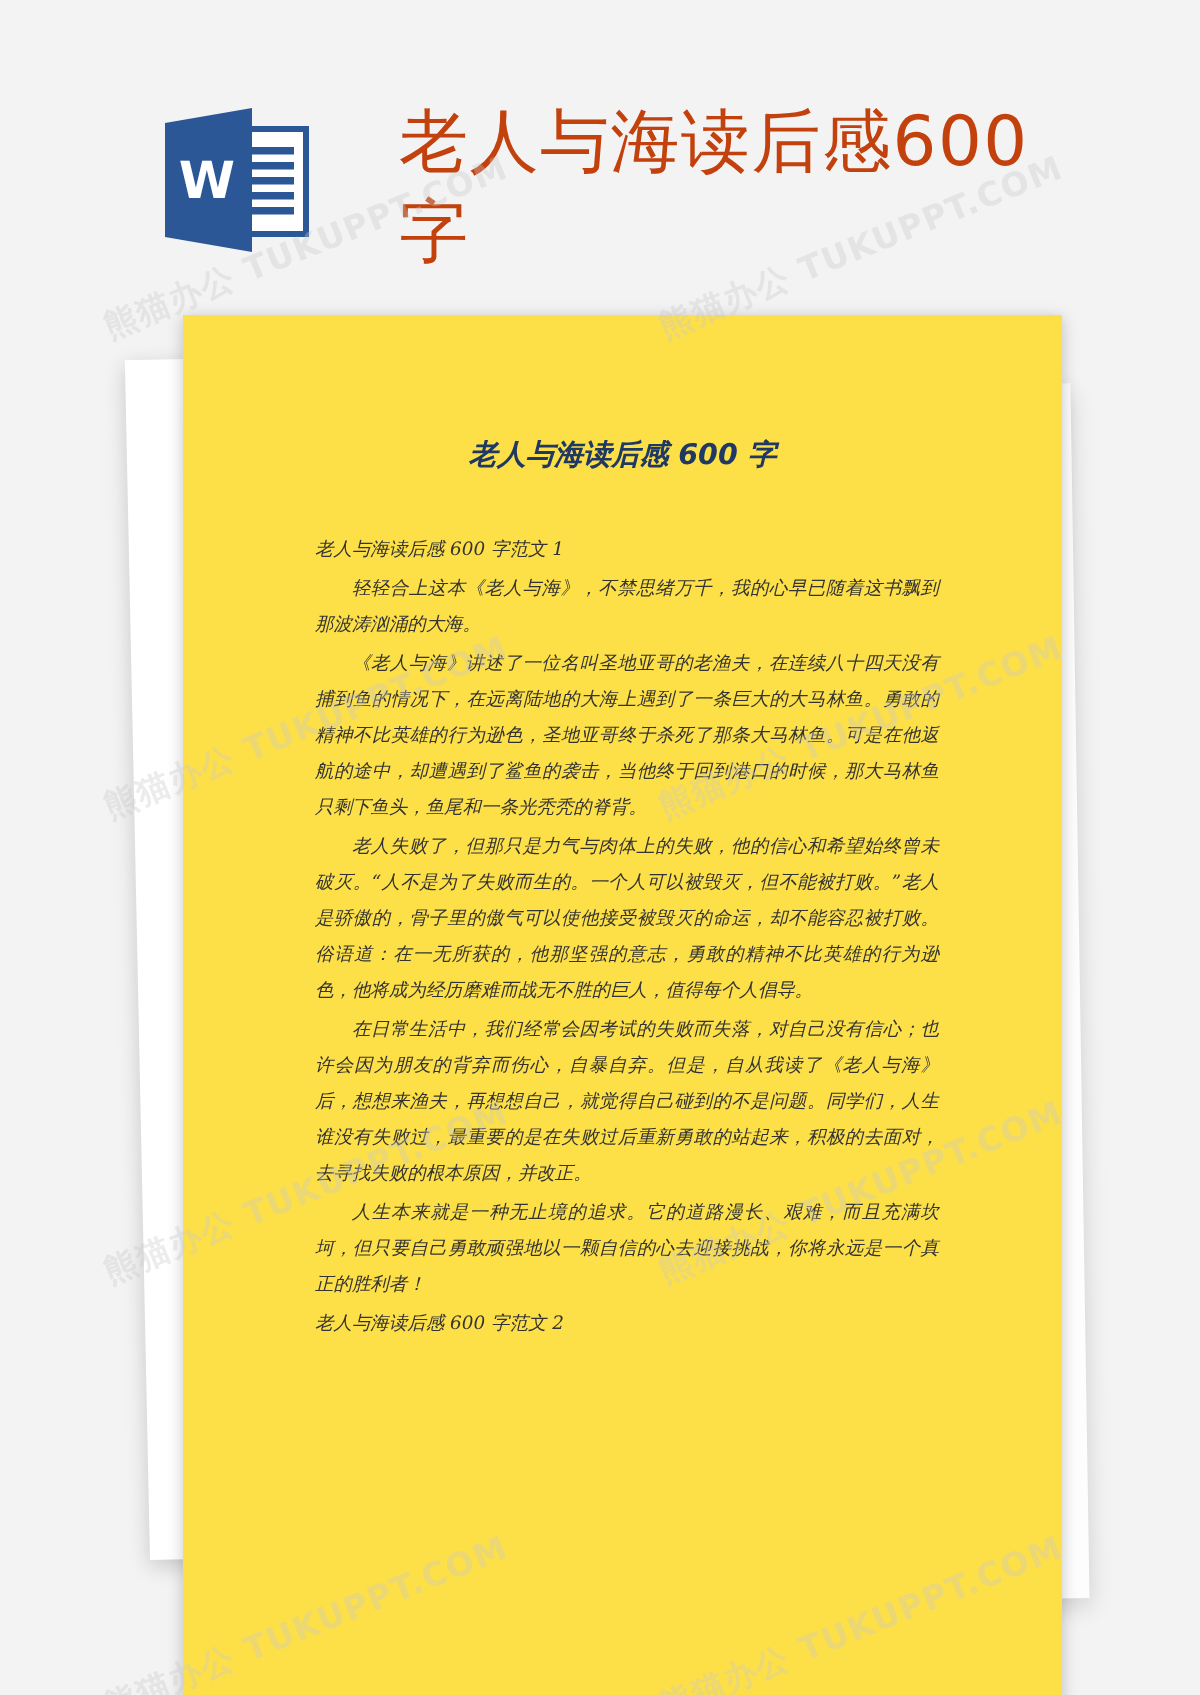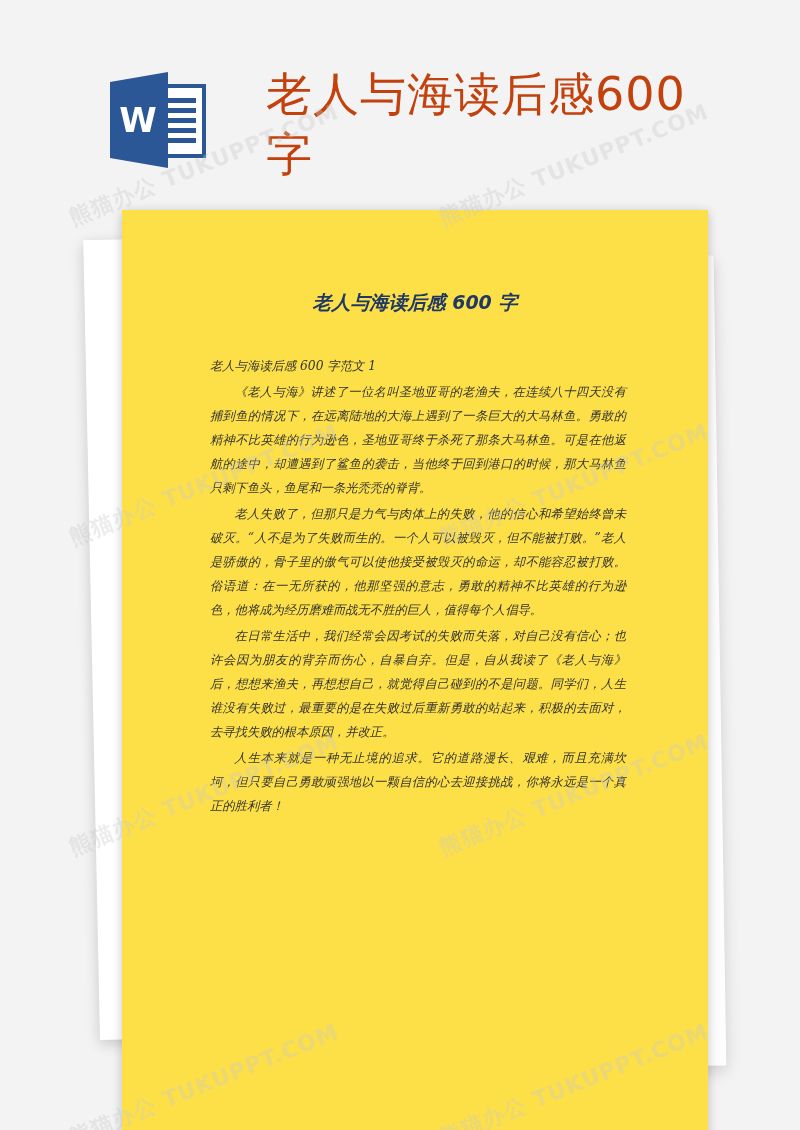--- a/index.html
+++ b/index.html
@@ -73,24 +73,26 @@
   <div class="header-title">老人与海读后感600字</div>
 </div>
 
 <div class="page-back"></div>
 <div class="page-back2"></div>
 
 <div class="page">
   <div class="doc-title">老人与海读后感 600 字</div>
   <div class="doc-body">
     <p class="sub">老人与海读后感 600 字范文 1</p>
+    <p class="indent">轻轻合上这本《老人与海》，不禁思绪万千，我的心早已随着这书飘到那波涛汹涌的大海。</p>
     <p class="indent">《老人与海》讲述了一位名叫圣地亚哥的老渔夫，在连续八十四天没有捕到鱼的情况下，在远离陆地的大海上遇到了一条巨大的大马林鱼。勇敢的精神不比英雄的行为逊色，圣地亚哥终于杀死了那条大马林鱼。可是在他返航的途中，却遭遇到了鲨鱼的袭击，当他终于回到港口的时候，那大马林鱼只剩下鱼头，鱼尾和一条光秃秃的脊背。</p>
     <p class="indent">老人失败了，但那只是力气与肉体上的失败，他的信心和希望始终曾未破灭。“人不是为了失败而生的。一个人可以被毁灭，但不能被打败。”老人是骄傲的，骨子里的傲气可以使他接受被毁灭的命运，却不能容忍被打败。俗语道：在一无所获的，他那坚强的意志，勇敢的精神不比英雄的行为逊色，他将成为经历磨难而战无不胜的巨人，值得每个人倡导。</p>
     <p class="indent">在日常生活中，我们经常会因考试的失败而失落，对自己没有信心；也许会因为朋友的背弃而伤心，自暴自弃。但是，自从我读了《老人与海》后，想想来渔夫，再想想自己，就觉得自己碰到的不是问题。同学们，人生谁没有失败过，最重要的是在失败过后重新勇敢的站起来，积极的去面对，去寻找失败的根本原因，并改正。</p>
     <p class="indent">人生本来就是一种无止境的追求。它的道路漫长、艰难，而且充满坎坷，但只要自己勇敢顽强地以一颗自信的心去迎接挑战，你将永远是一个真正的胜利者！</p>
+    <p class="sub">老人与海读后感 600 字范文 2</p>
   </div>
 </div>
 
 <div class="watermark" style="left:60px; top:150px;">熊猫办公 TUKUPPT.COM</div>
 <div class="watermark" style="left:430px; top:150px;">熊猫办公 TUKUPPT.COM</div>
 <div class="watermark" style="left:60px; top:470px;">熊猫办公 TUKUPPT.COM</div>
 <div class="watermark" style="left:430px; top:470px;">熊猫办公 TUKUPPT.COM</div>
 <div class="watermark" style="left:60px; top:780px;">熊猫办公 TUKUPPT.COM</div>
 <div class="watermark" style="left:430px; top:780px;">熊猫办公 TUKUPPT.COM</div>
 <div class="watermark" style="left:60px; top:1070px;">熊猫办公 TUKUPPT.COM</div>

